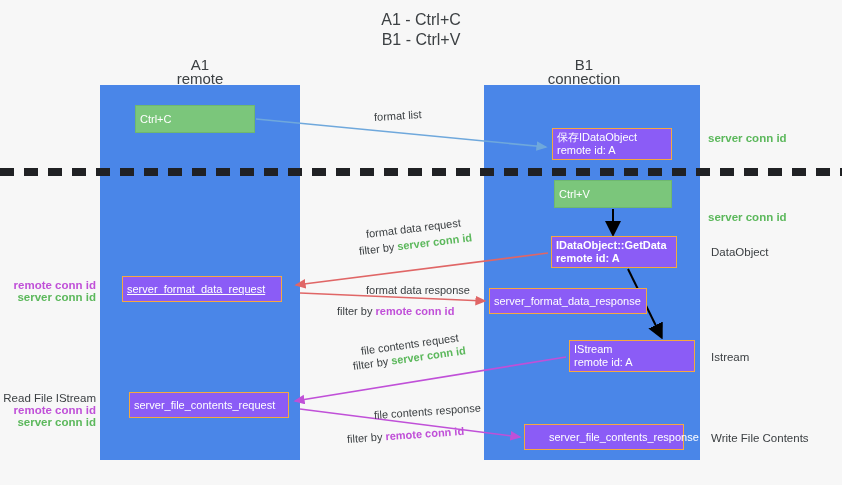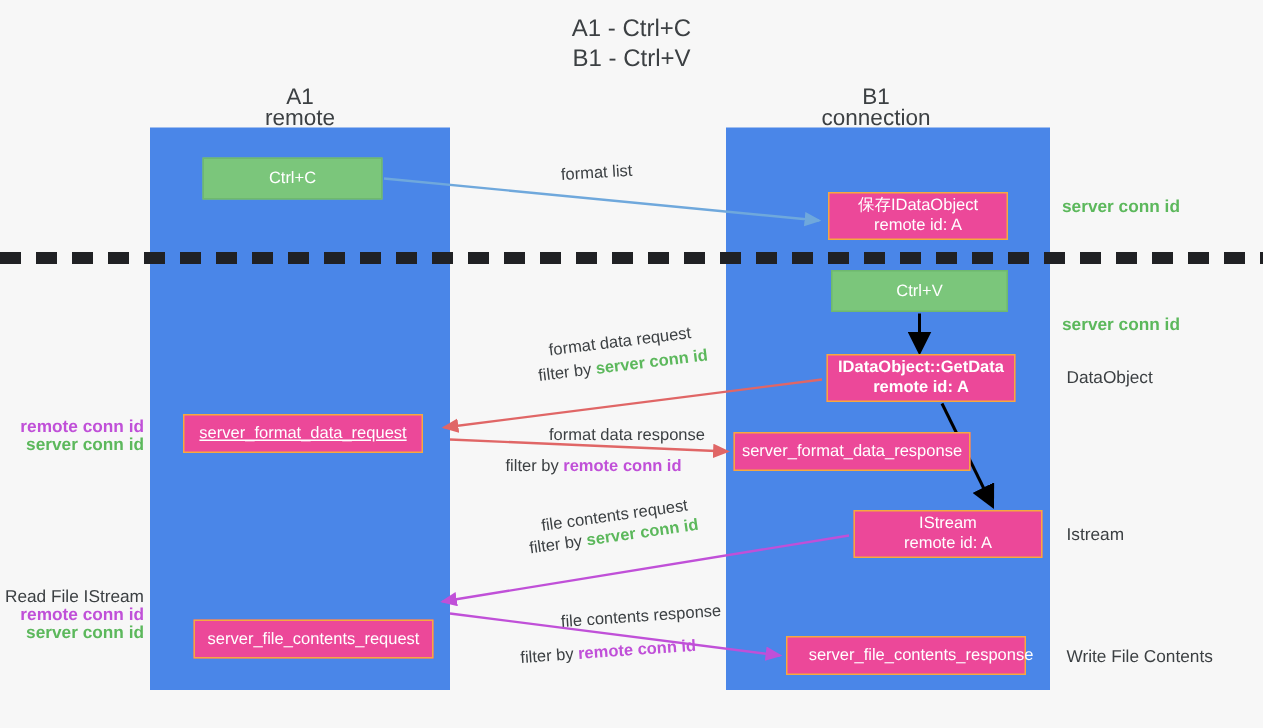--- a/index.html
+++ b/index.html
@@ -64,36 +64,36 @@
 
   
   .node {
     box-sizing: border-box;
     color: #ffffff;
     font-size: 11px;
     line-height: 13px;
     text-align: center;
     display: flex;
     flex-direction: column;
-    align-items: center;
+    align-items: flex-start;
     justify-content: center;
     padding: 2px 4px;
   }
   .node.green { background: #7bc67b; border: 1px solid #6fb86f; }
-  .node.orange { background: #ec4899; border: 1px solid #f5a93f; }
+  .node.orange { background: #8b5cf6; border: 1px solid #f5a93f; }
   .node .l2 { display: block; }
 
   #n-ctrlc   { left: 135px; top: 105px; width: 120px; height: 28px; }
   #n-save    { left: 552px; top: 128px; width: 120px; height: 32px; }
   #n-ctrlv   { left: 554px; top: 180px; width: 118px; height: 28px; }
   #n-getdata { left: 551px; top: 236px; width: 126px; height: 32px; font-weight: bold; }
   #n-istream { left: 569px; top: 340px; width: 126px; height: 32px; }
   #n-fdreq   { left: 122px; top: 276px; width: 160px; height: 26px; text-decoration: underline; }
   #n-fdres   { left: 489px; top: 288px; width: 158px; height: 26px; }
-  #n-fcreq   { left: 129px; top: 392px; width: 160px; height: 26px; margin-top: 21px; }
+  #n-fcreq   { left: 129px; top: 392px; width: 160px; height: 26px; }
   #n-fcres   { left: 524px; top: 424px; width: 160px; height: 26px; padding-left: 24px; }
 
   
   .right-label {
     font-size: 11.5px;
     color: #3c4043;
     white-space: nowrap;
   }
   .right-label.green-txt { color: #5cb85c; font-weight: bold; }
   #rl-srv1 { left: 708px; top: 132px; }

